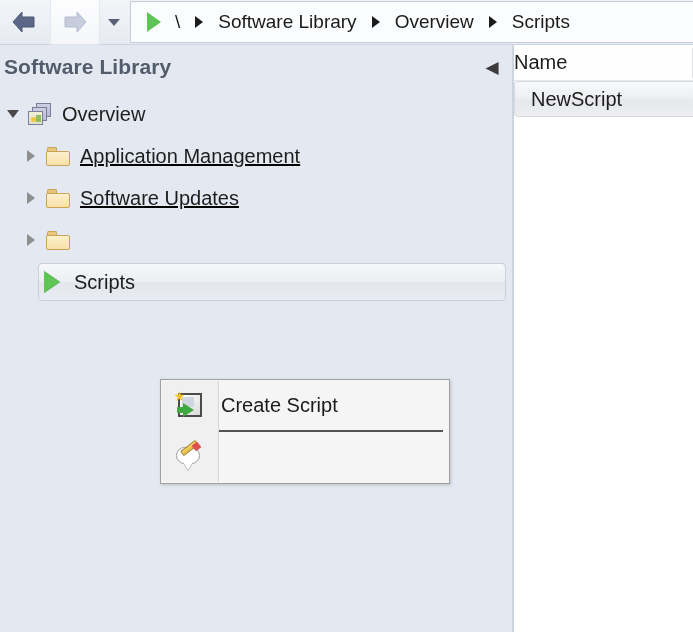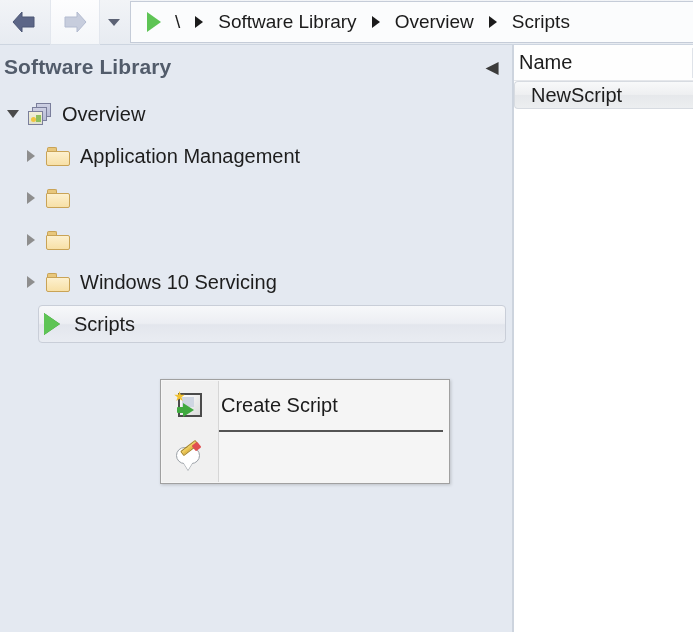--- a/index.html
+++ b/index.html
@@ -135,21 +135,21 @@
 
   .tree { position: absolute; left: 0; top: 48px; width: 512px; }
   .tree-row {
     position: relative;
     height: 42px;
     display: flex;
     align-items: center;
     box-sizing: border-box;
   }
   .tree-row.root { padding-left: 0px; }
-  .tree-row.child { padding-left: 18px; }
+  .tree-row.child { padding-left: 18px; text-decoration: underline; }
   .expander {
     width: 26px;
     display: flex;
     align-items: center;
     justify-content: center;
     flex: none;
   }
   .tri-right {
     width: 0; height: 0;
     border-top: 6px solid transparent;
@@ -296,38 +296,37 @@
   .panel-title .strong { color: #4b5563; font-weight: 600; }
   .panel-title .muted { color: #6b7280; font-weight: 400; }
 
   .col-header {
     position: relative;
     height: 36px;
     background: #fefefe;
     border-bottom: 1px solid #e5e7eb;
     display: flex;
     align-items: center;
-    padding-left: 5px;
     box-sizing: border-box;
   }
   .col-header .col-name {
     font-size: 20px;
     color: #1d1d1d;
   }
   .col-header::after {
     content: "";
     position: absolute;
     right: 0; top: 3px;
     width: 1px; height: 30px;
     background: #dfe3e9;
   }
 
   .grid-row {
     position: relative;
-    height: 28px;
+    height: 36px;
     display: flex;
     align-items: center;
     padding-left: 16px;
     box-sizing: border-box;
   }
   .grid-row.highlighted {
     background: linear-gradient(to bottom, #f8f9fa 0%, #eeeff1 48%, #e6e8eb 52%, #eceef0 100%);
     border: 1px solid #d7dbe1;
     border-right: none;
     border-radius: 4px 0 0 4px;
@@ -544,46 +543,35 @@
       <div class="tree-row child">
         <span class="expander">
           <span class="tri-right"></span>
         </span>
         <span class="node-icon">
           <span class="folder">
               <span class="tab"></span>
               <span class="body"></span>
             </span>
         </span>
+        <span class="node-label">Software Updates</span>
       </div>
 
       <div class="tree-row child">
         <span class="expander">
           <span class="tri-right"></span>
         </span>
         <span class="node-icon">
           <span class="folder">
               <span class="tab"></span>
               <span class="body"></span>
             </span>
         </span>
       </div>
 
-      <div class="tree-row child">
-        <span class="expander">
-          <span class="tri-right"></span>
-        </span>
-        <span class="node-icon">
-          <span class="folder">
-              <span class="tab"></span>
-              <span class="body"></span>
-            </span>
-        </span>
-        <span class="node-label">Windows 10 Servicing</span>
-      </div>
 
 
       <div class="tree-row selected-wrap">
         <span class="sel-pill"></span>
         <span class="pill-content">
           <span class="node-icon">
             <span class="play-tri"></span>
           </span>
           <span class="node-label">Scripts</span>
         </span>

